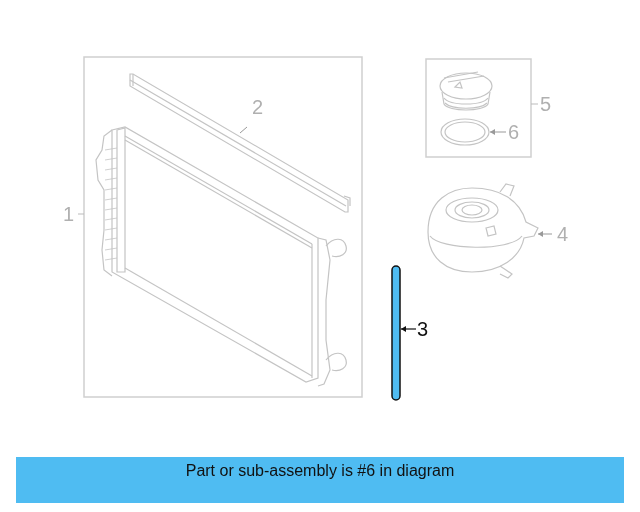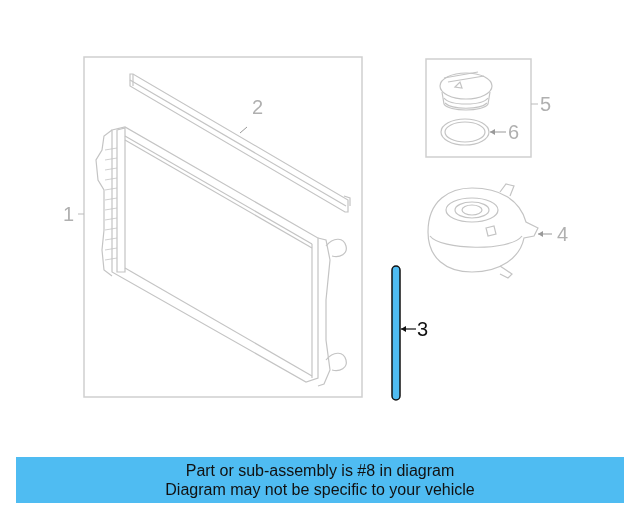--- a/index.html
+++ b/index.html
@@ -99,15 +99,14 @@
 </svg>
 
 <span class="callout" style="left:63px;top:204px;">1</span>
 <span class="callout" style="left:252px;top:97px;">2</span>
 <span class="callout active" style="left:417px;top:319px;">3</span>
 <span class="callout" style="left:557px;top:224px;">4</span>
 <span class="callout" style="left:540px;top:94px;">5</span>
 <span class="callout" style="left:508px;top:122px;">6</span>
 
 <div id="banner">
-  <div>Part or sub-assembly is #8 in diagram</div>
-  <div>Diagram may not be specific to your vehicle</div>
+  <div>Part or sub-assembly is #6 in diagram</div>
 </div>
 
 </body></html>

